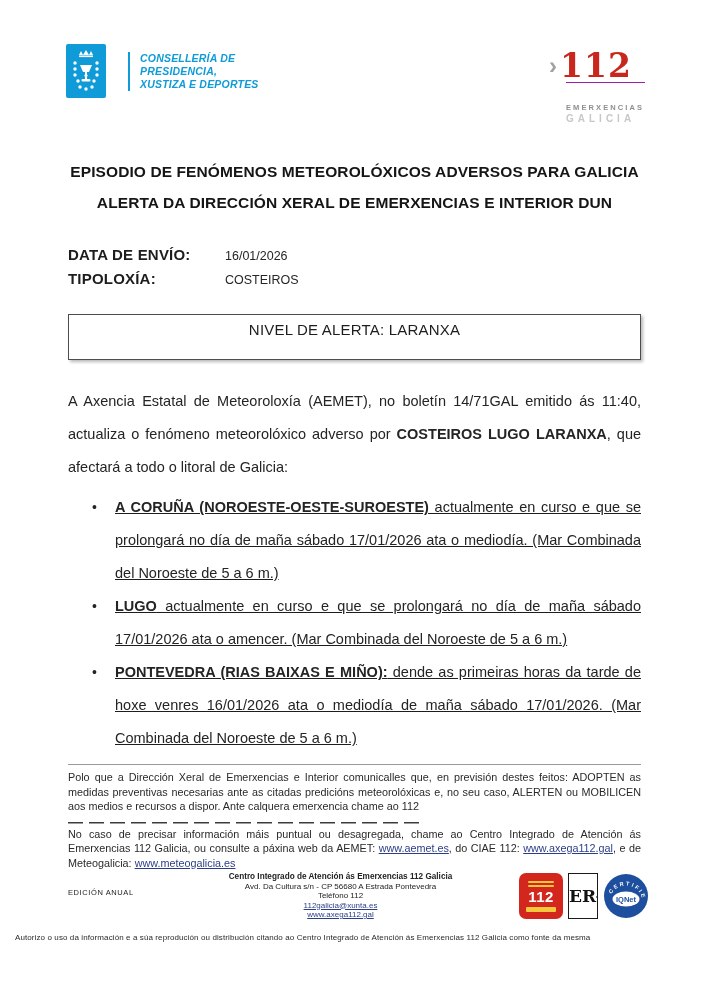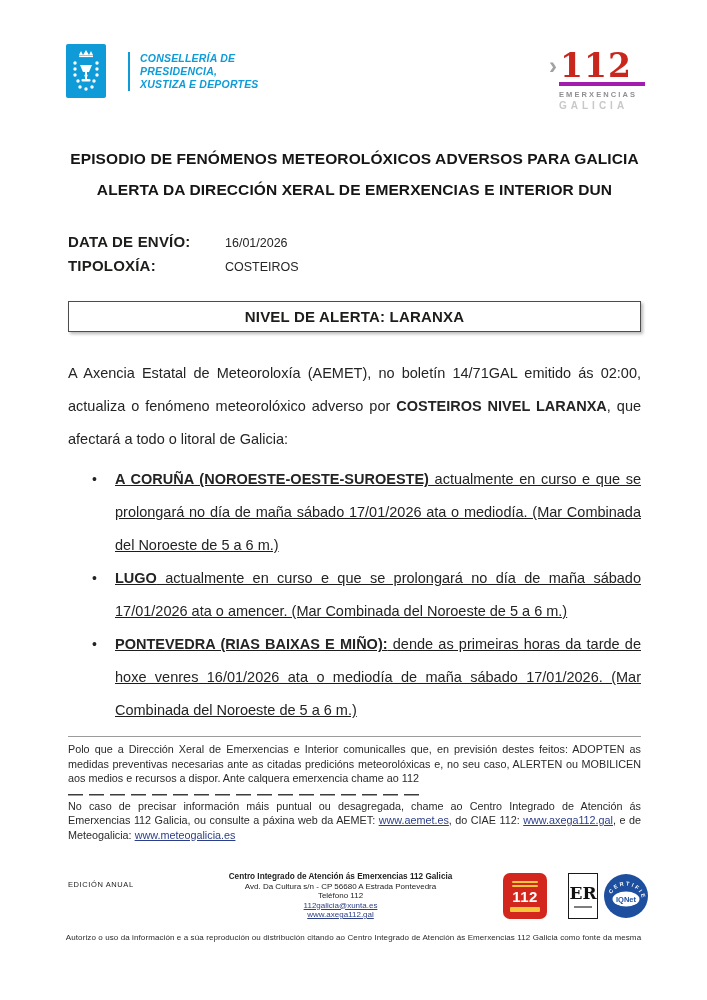--- a/index.html
+++ b/index.html
@@ -18,67 +18,67 @@
   
   .header{display:flex;justify-content:space-between;align-items:flex-start;margin:44px 62px 0 66px;}
   .xunta{display:flex;align-items:center;}
   .xunta-word{margin-left:11px;color:var(--xunta_blue);font-size:21px;font-weight:700;line-height:25px;letter-spacing:.4px;}
   .xunta-dept{margin-left:11px;padding-left:10px;border-left:2.5px solid var(--xunta_blue);
     color:var(--xunta_blue);font-size:10.5px;font-weight:700;line-height:13px;letter-spacing:.2px;align-self:center;font-style:italic;}
   .logo112{width:96px;padding-top:6px;}
   .logo112-row{display:flex;align-items:center;}
   .chev{color:#a2a2a2;font-size:24px;font-weight:bold;line-height:20px;margin-right:3px;}
   .n112{color:var(--red_112);font-family:"DejaVu Serif","Liberation Serif",serif;font-weight:700;font-size:33px;line-height:32px;letter-spacing:1px;}
-  .cap112{margin-left:10px;border-top:4px solid #a21caf;padding-top:4px;}
+  .cap112{margin-left:17px;border-top:1px solid #a21caf;padding-top:20px;}
   .cap1{font-size:7.5px;color:#8f8f8f;letter-spacing:2.1px;font-weight:700;}
   .cap2{font-size:10px;color:#c8c8c8;letter-spacing:4px;font-weight:700;margin-top:1px;}
 
   
   .title{margin-top:32px;text-align:center;font-weight:700;font-size:15.5px;line-height:31px;letter-spacing:.1px;color:#151515;}
 
   
   .fields{margin-top:28px;}
   .frow{display:flex;align-items:baseline;margin-bottom:7px;}
   .flabel{font-weight:700;font-size:15px;width:157px;letter-spacing:.2px;}
   .fvalue{font-size:12.5px;color:#262626;}
   .validity{font-size:12.5px;margin-top:5px;color:#1d1d1b;letter-spacing:.1px;}
 
   
   .alert-box{margin-top:27px;border:1px solid #4d4d4d;box-shadow:2px 2px 3px rgba(0,0,0,.28);
-    height:31px;line-height:29px;text-align:center;font-weight:700;font-size:15px;letter-spacing:.2px;}
+    height:46px;line-height:29px;text-align:center;font-weight:400;font-size:15px;letter-spacing:.2px;}
 
   
   .intro{margin-top:25px;font-size:14.5px;line-height:33px;text-align:justify;color:#242424;}
   .b{font-weight:700;}
   ul.bullets{list-style:none;margin-top:7px;padding-left:47px;text-decoration:underline;}
   ul.bullets li{position:relative;font-size:14.5px;line-height:33px;text-align:justify;color:#242424;}
   ul.bullets li::before{content:"•";position:absolute;left:-23px;top:0;font-size:14px;color:#242424;}
 
   
   hr.thin{border:0;border-top:1px solid #9b9b9b;margin:9px 0 5px;}
   .notice{font-size:10.8px;line-height:14.5px;text-align:justify;color:#2a2a2a;}
   .dashes{height:2px;width:62%;margin:8px 0 3px;
     background:repeating-linear-gradient(90deg,#3c3c3c 0 15px,transparent 15px 21px);
     background-size:100% 1.5px;background-repeat:no-repeat;background-position:left top;}
   a.link{color:var(--link);text-decoration:underline;cursor:pointer;}
 
   
   .footer{position:absolute;left:0;right:0;top:872px;display:flex;padding:0 58px 0 68px;}
-  .edition{width:130px;font-size:7.5px;letter-spacing:.6px;color:#222;padding-top:8px;}
+  .edition{width:130px;font-size:7.5px;letter-spacing:.6px;color:#222;padding-top:8px;margin-top:8px;}
   .fcenter{flex:1;text-align:center;font-size:8px;line-height:9.5px;color:#222;}
   .fcenter .fname{font-weight:700;font-size:8.2px;}
   .flogos{width:166px;display:flex;justify-content:flex-end;align-items:center;gap:5px;}
   .cert112{width:44px;height:46px;background:#d3271d;border-radius:7px;display:flex;flex-direction:column;align-items:center;justify-content:center;}
   .cert112 .yline{width:26px;height:2px;background:#f4c73c;margin:1px 0;border-radius:1px;}
   .cert112 .num{color:#fff;font-weight:800;font-size:15px;line-height:17px;letter-spacing:.5px;}
   .cert112 .ystrip{width:30px;height:5px;background:#f4c73c;margin-top:2px;border-radius:1px;}
-  .erlogo{width:30px;height:46px;border:1.5px solid #1a1a1a;background:#fff;display:flex;flex-direction:column;align-items:center;justify-content:center;margin-left:16px;}
+  .erlogo{width:30px;height:46px;border:1.5px solid #1a1a1a;background:#fff;display:flex;align-items:center;justify-content:center;}
   .erlogo .er{font-weight:800;font-size:17px;color:#111;font-family:"DejaVu Serif","Liberation Serif",serif;}
   .erlogo .erline{width:18px;height:2px;background:#7d7d7d;margin-top:3px;}
-  .authorization{position:absolute;left:0;right:0;top:933px;text-align:center;font-size:8px;color:#2a2a2a;letter-spacing:.1px;}
+  .authorization{position:absolute;left:15px;right:0;top:933px;text-align:left;font-size:8px;color:#2a2a2a;letter-spacing:.1px;}
 </style>
 </head>
 <body>
 
 <div class="page">
 
   <div class="header">
     <div class="xunta">
       <svg width="40" height="54" viewBox="0 0 40 54">
         <rect x="0" y="0" width="40" height="54" rx="2" fill="var(--xunta_blue)"></rect>
@@ -134,21 +134,21 @@
         <span class="fvalue">16/01/2026</span>
       </div>
       <div class="frow">
         <span class="flabel">TIPOLOXÍA:</span>
         <span class="fvalue">COSTEIROS</span>
       </div>
     </div>
 
     <div class="alert-box">NIVEL DE ALERTA: LARANXA</div>
 
-    <p class="intro"><span>A Axencia Estatal de Meteoroloxía (AEMET), no boletín 14/71GAL emitido ás 02:00, actualiza o fenómeno meteorolóxico adverso por </span><span class="b">COSTEIROS NIVEL LARANXA</span><span>, que afectará a todo o litoral de Galicia:</span></p>
+    <p class="intro"><span>A Axencia Estatal de Meteoroloxía (AEMET), no boletín 14/71GAL emitido ás 11:40, actualiza o fenómeno meteorolóxico adverso por </span><span class="b">COSTEIROS LUGO LARANXA</span><span>, que afectará a todo o litoral de Galicia:</span></p>
 
     <ul class="bullets">
       <li><span class="b">A CORUÑA (NOROESTE-OESTE-SUROESTE)</span><span> actualmente en curso e que se prolongará no día de maña sábado 17/01/2026 ata o mediodía. (Mar Combinada del Noroeste de 5 a 6 m.)</span></li>
       <li><span class="b">LUGO</span><span> actualmente en curso e que se prolongará no día de maña sábado 17/01/2026 ata o amencer. (Mar Combinada del Noroeste de 5 a 6 m.)</span></li>
       <li><span class="b">PONTEVEDRA (RIAS BAIXAS E MIÑO):</span><span> dende as primeiras horas da tarde de hoxe venres 16/01/2026 ata o mediodía  de maña sábado 17/01/2026. (Mar Combinada del Noroeste de 5 a 6 m.)</span></li>
     </ul>
 
     <hr class="thin">
     <p class="notice">Polo que a Dirección Xeral de Emerxencias e Interior comunicalles que, en previsión destes feitos: ADOPTEN as medidas preventivas necesarias ante as citadas predicións meteorolóxicas e, no seu caso, ALERTEN ou MOBILICEN aos medios e recursos a dispor.   Ante calquera emerxencia chame ao 112</p>
     <div class="dashes"></div>

